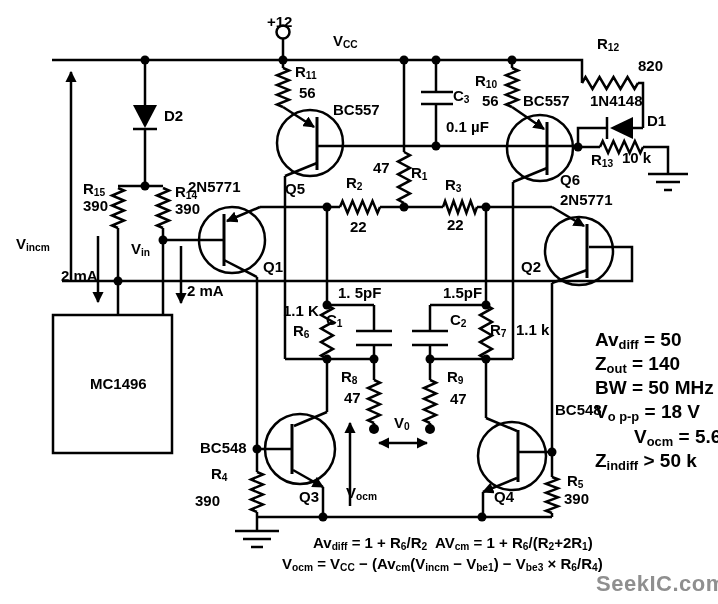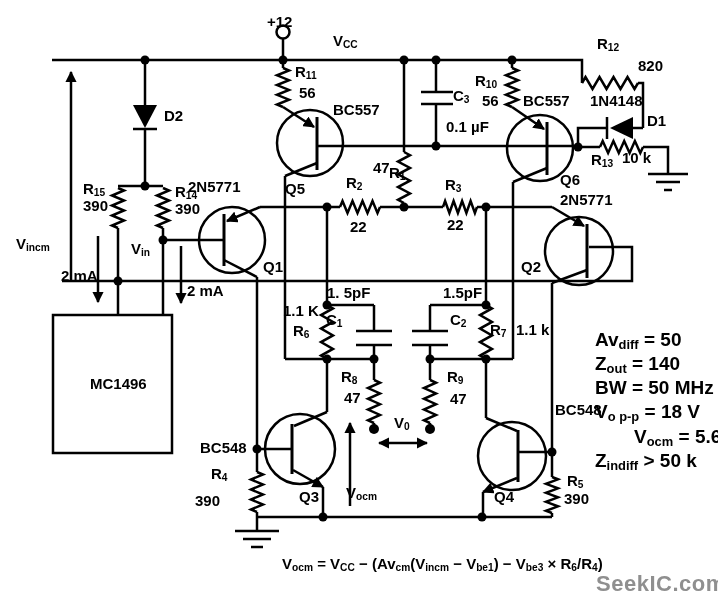--- a/index.html
+++ b/index.html
@@ -291,28 +291,28 @@
 
 <div class="lbl" style="left:16px;top:236px;"><span>V</span><span class="sub">incm</span></div>
 <div class="lbl" style="left:131px;top:241px;"><span>V</span><span class="sub">in</span></div>
 <div class="lbl" style="left:61px;top:268px;">2 mA</div>
 <div class="lbl" style="left:187px;top:283px;">2 mA</div>
 <div class="lbl" style="left:90px;top:376px;">MC1496</div>
 
 <div class="lbl" style="left:346px;top:175px;"><span>R</span><span class="sub">2</span></div>
 <div class="lbl" style="left:350px;top:219px;">22</div>
 <div class="lbl" style="left:373px;top:160px;">47</div>
-<div class="lbl" style="left:389px;top:165px;text-align:center;"><span>R</span><span class="sub">1</span></div>
+<div class="lbl" style="left:411px;top:165px;text-align:center;"><span>R</span><span class="sub">1</span></div>
 <div class="lbl" style="left:445px;top:177px;"><span>R</span><span class="sub">3</span></div>
 <div class="lbl" style="left:447px;top:217px;">22</div>
 
 <div class="lbl" style="left:263px;top:259px;">Q1</div>
 <div class="lbl" style="left:521px;top:259px;">Q2</div>
 
-<div class="lbl" style="left:327px;top:285px;">1. 5pF</div>
+<div class="lbl" style="left:338px;top:285px;">1. 5pF</div>
 <div class="lbl" style="left:326px;top:312px;"><span>C</span><span class="sub">1</span></div>
 <div class="lbl" style="left:443px;top:285px;">1.5pF</div>
 <div class="lbl" style="left:450px;top:312px;"><span>C</span><span class="sub">2</span></div>
 
 <div class="lbl" style="left:283px;top:303px;">1.1 K</div>
 <div class="lbl" style="left:293px;top:323px;"><span>R</span><span class="sub">6</span></div>
 <div class="lbl" style="left:490px;top:322px;"><span>R</span><span class="sub">7</span></div>
 <div class="lbl" style="left:516px;top:322px;">1.1 k</div>
 
 <div class="lbl" style="left:341px;top:369px;"><span>R</span><span class="sub">8</span></div>
@@ -333,17 +333,18 @@
 <div class="lbl" style="left:567px;top:473px;"><span>R</span><span class="sub">5</span></div>
 <div class="lbl" style="left:564px;top:491px;">390</div>
 
 <div class="lbl spec" style="left:595px;top:330px;"><span>Av</span><span class="sub">diff</span><span> = 50</span></div>
 <div class="lbl spec" style="left:595px;top:354px;"><span>Z</span><span class="sub">out</span><span> = 140</span></div>
 <div class="lbl spec" style="left:595px;top:378px;"><span>BW = 50 MHz</span></div>
 <div class="lbl spec" style="left:595px;top:402px;"><span>V</span><span class="sub">o p-p</span><span> = 18 V</span></div>
 <div class="lbl spec" style="left:595px;top:427px;margin-left:39px;"><span>V</span><span class="sub">ocm</span><span> = 5.6 V</span></div>
 <div class="lbl spec" style="left:595px;top:451px;"><span>Z</span><span class="sub">indiff</span><span> &gt; 50 k</span></div>
 
+<div class="lbl" style="left:313px;top:535px;"><span>Av</span><span class="sub">diff</span><span> = 1 + R</span><span class="sub">6</span><span>/R</span><span class="sub">2</span><span>  AV</span><span class="sub">cm</span><span> = 1 + R</span><span class="sub">6</span><span>/(R</span><span class="sub">2</span><span>+2R</span><span class="sub">1</span><span>)</span></div>
 <div class="lbl" style="left:282px;top:556px;"><span>V</span><span class="sub">ocm</span><span> = V</span><span class="sub">CC</span><span> − (Av</span><span class="sub">cm</span><span>(V</span><span class="sub">incm</span><span> − V</span><span class="sub">be1</span><span>) − V</span><span class="sub">be3</span><span> × R</span><span class="sub">6</span><span>/R</span><span class="sub">4</span><span>)</span></div>
 
 <div class="lbl wm" style="left:596px;top:572px;">SeekIC.com</div>
 
 </div>
 
 </body></html>

